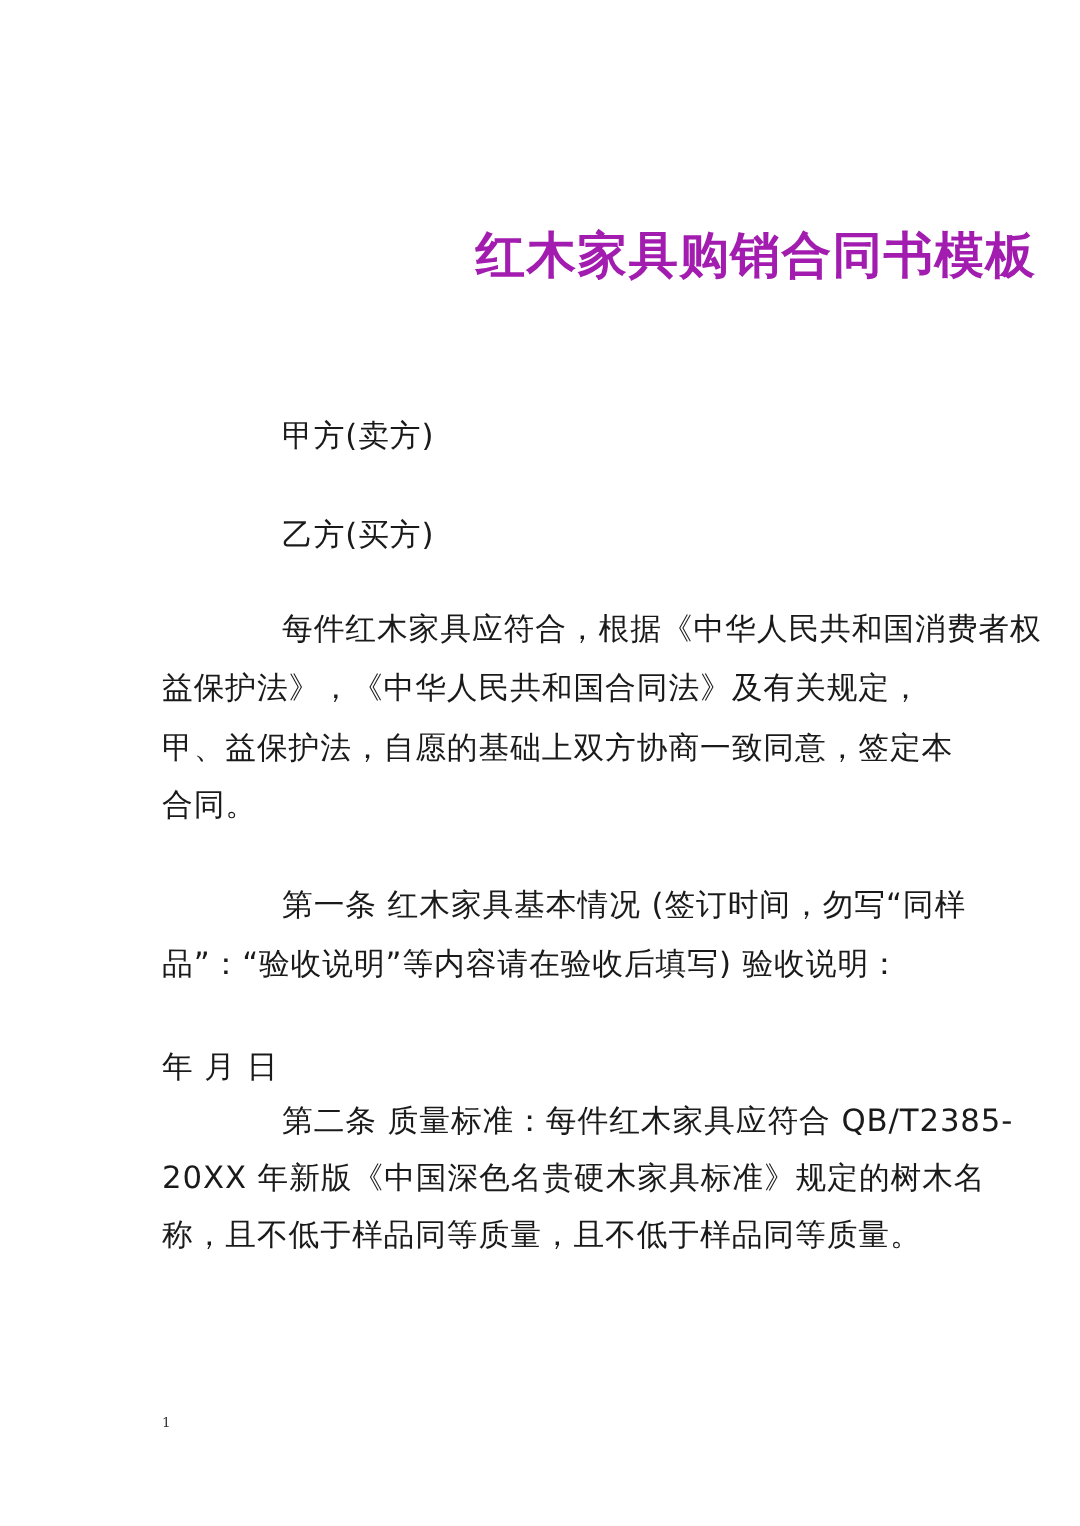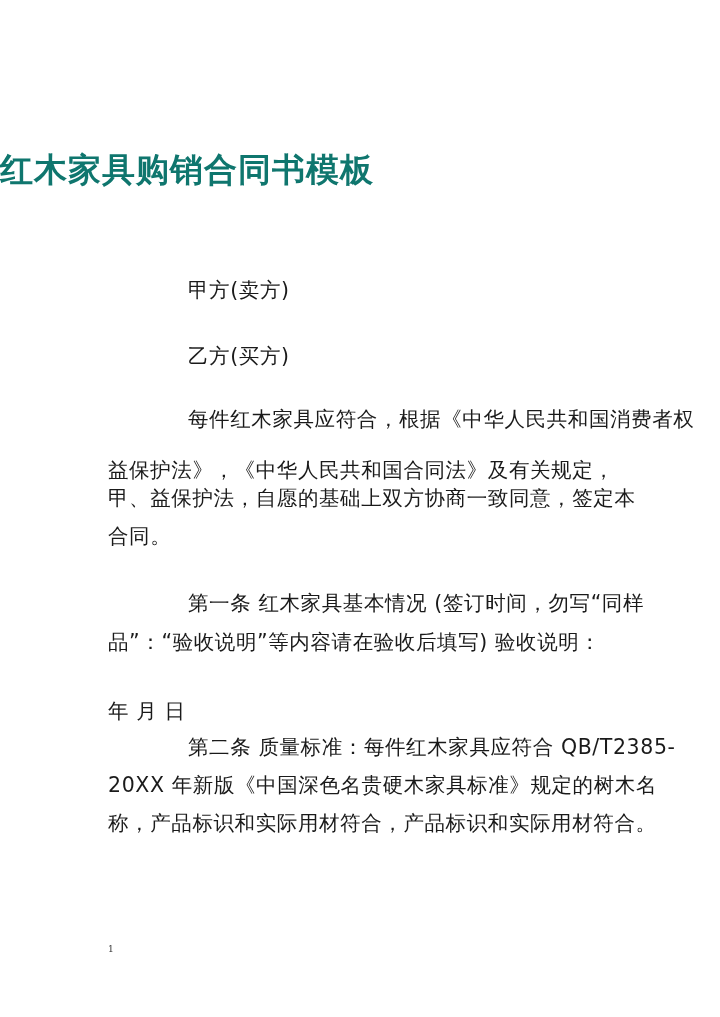--- a/index.html
+++ b/index.html
@@ -1,46 +1,46 @@
 <!DOCTYPE html>
 <html><head>
 <meta charset="utf-8">
 <style>
   html, body { margin: 0; padding: 0; background: #ffffff; }
   body { width: 720px; height: 1017px; position: relative; overflow: hidden;
          font-family: "DejaVu Sans", sans-serif; color: #111; }
-  .title { position: absolute; top: 148px; left: 0; width: 691px; text-align: left;
-           font-size: 33px; font-weight: bold; letter-spacing: 1px; color: #0f766e; }
+  .title { position: absolute; top: 148px; left: 0; width: 691px; text-align: right;
+           font-size: 33px; font-weight: bold; letter-spacing: 1px; color: #a21caf; }
   .line { position: absolute; left: 108px; font-size: 20.5px; white-space: nowrap; color: #1a1a1a; letter-spacing: 0.6px; }
   .indent { left: 148px; margin-left: 40px; }
   .page-num { position: absolute; left: 108px; top: 944px; font-size: 9px; color: #333;
               font-family: "DejaVu Serif", serif; }
 </style>
 </head>
 <body>
 
 <div>
   <div class="title">红木家具购销合同书模板</div>
 
   <div class="line indent" style="top:276px">甲方(卖方)</div>
   <div class="line indent" style="top:342px">乙方(买方)</div>
 
   <div>
     <div class="line indent" style="top:405px">每件红木家具应符合，根据《中华人民共和国消费者权</div>
-    <div class="line" style="top:456px">益保护法》，《中华人民共和国合同法》及有关规定，</div>
+    <div class="line" style="top:444px">益保护法》，《中华人民共和国合同法》及有关规定，</div>
     <div class="line" style="top:484px">甲、益保护法，自愿的基础上双方协商一致同意，签定本</div>
     <div class="line" style="top:522px">合同。</div>
   </div>
 
   <div>
     <div class="line indent" style="top:589px">第一条  红木家具基本情况 (签订时间，勿写“同样</div>
     <div class="line" style="top:628px">品”：“验收说明”等内容请在验收后填写) 验收说明：</div>
     <div class="line" style="top:697px">年  月  日</div>
   </div>
 
   <div>
     <div class="line indent" style="top:733px">第二条  质量标准：每件红木家具应符合 QB/T2385-</div>
     <div class="line" style="top:771px">20XX 年新版《中国深色名贵硬木家具标准》规定的树木名</div>
-    <div class="line" style="top:809px">称，产品标识和实际用材符合，产品标识和实际用材符合。</div>
+    <div class="line" style="top:809px">称，且不低于样品同等质量，且不低于样品同等质量。</div>
   </div>
 
   <div class="page-num">1</div>
 </div>
 
 </body></html>

